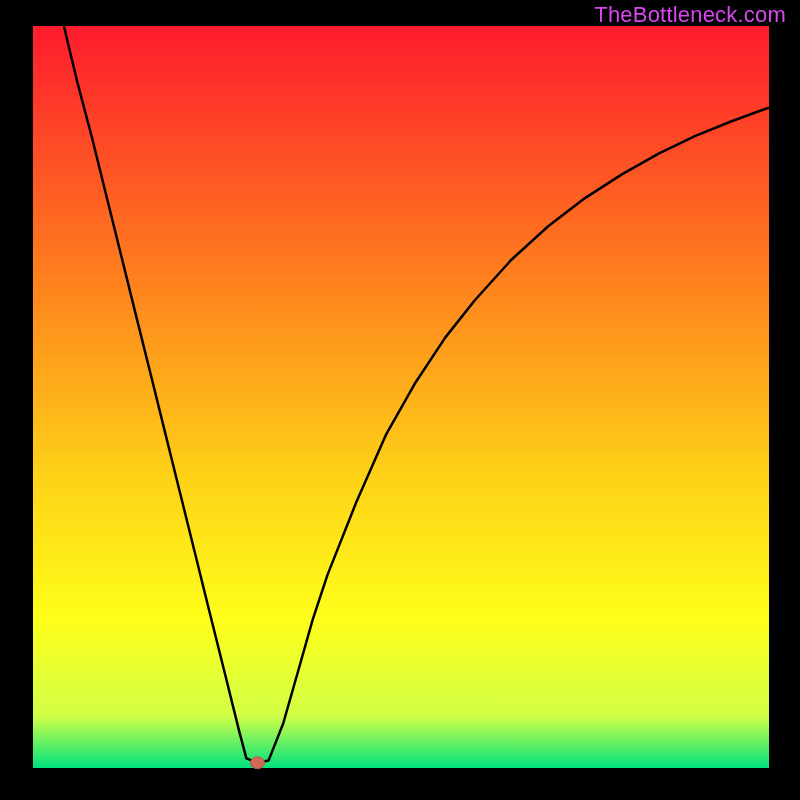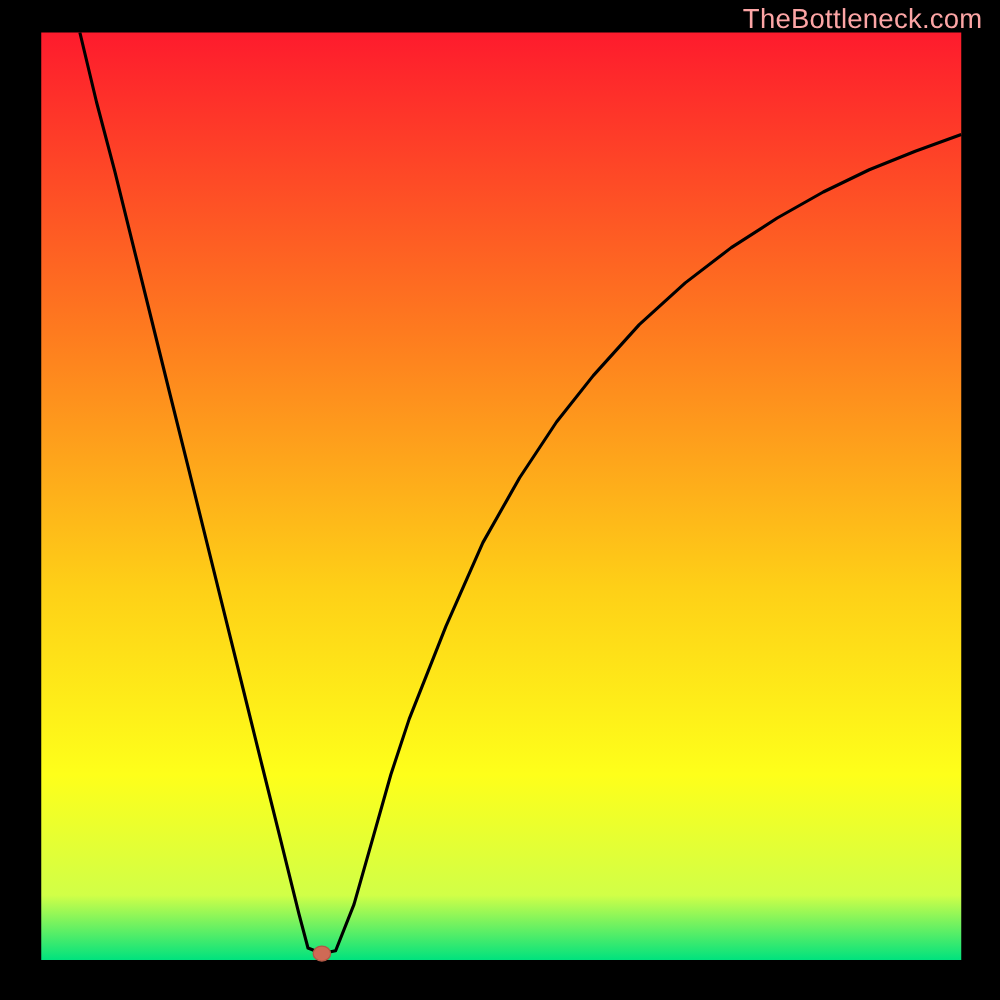--- a/index.html
+++ b/index.html
@@ -13,21 +13,21 @@
   }
   .stage {
     position: relative;
     width: 800px;
     height: 800px;
   }
   .watermark {
     position: absolute;
     top: 2px;
     right: 14px;
-    color: #fca5a5;
+    color: #d946ef;
     font-size: 22px;
     letter-spacing: 0.2px;
     z-index: 5;
     pointer-events: none;
   }
   svg.chart {
     position: absolute;
     top: 0;
     left: 0;
   }

